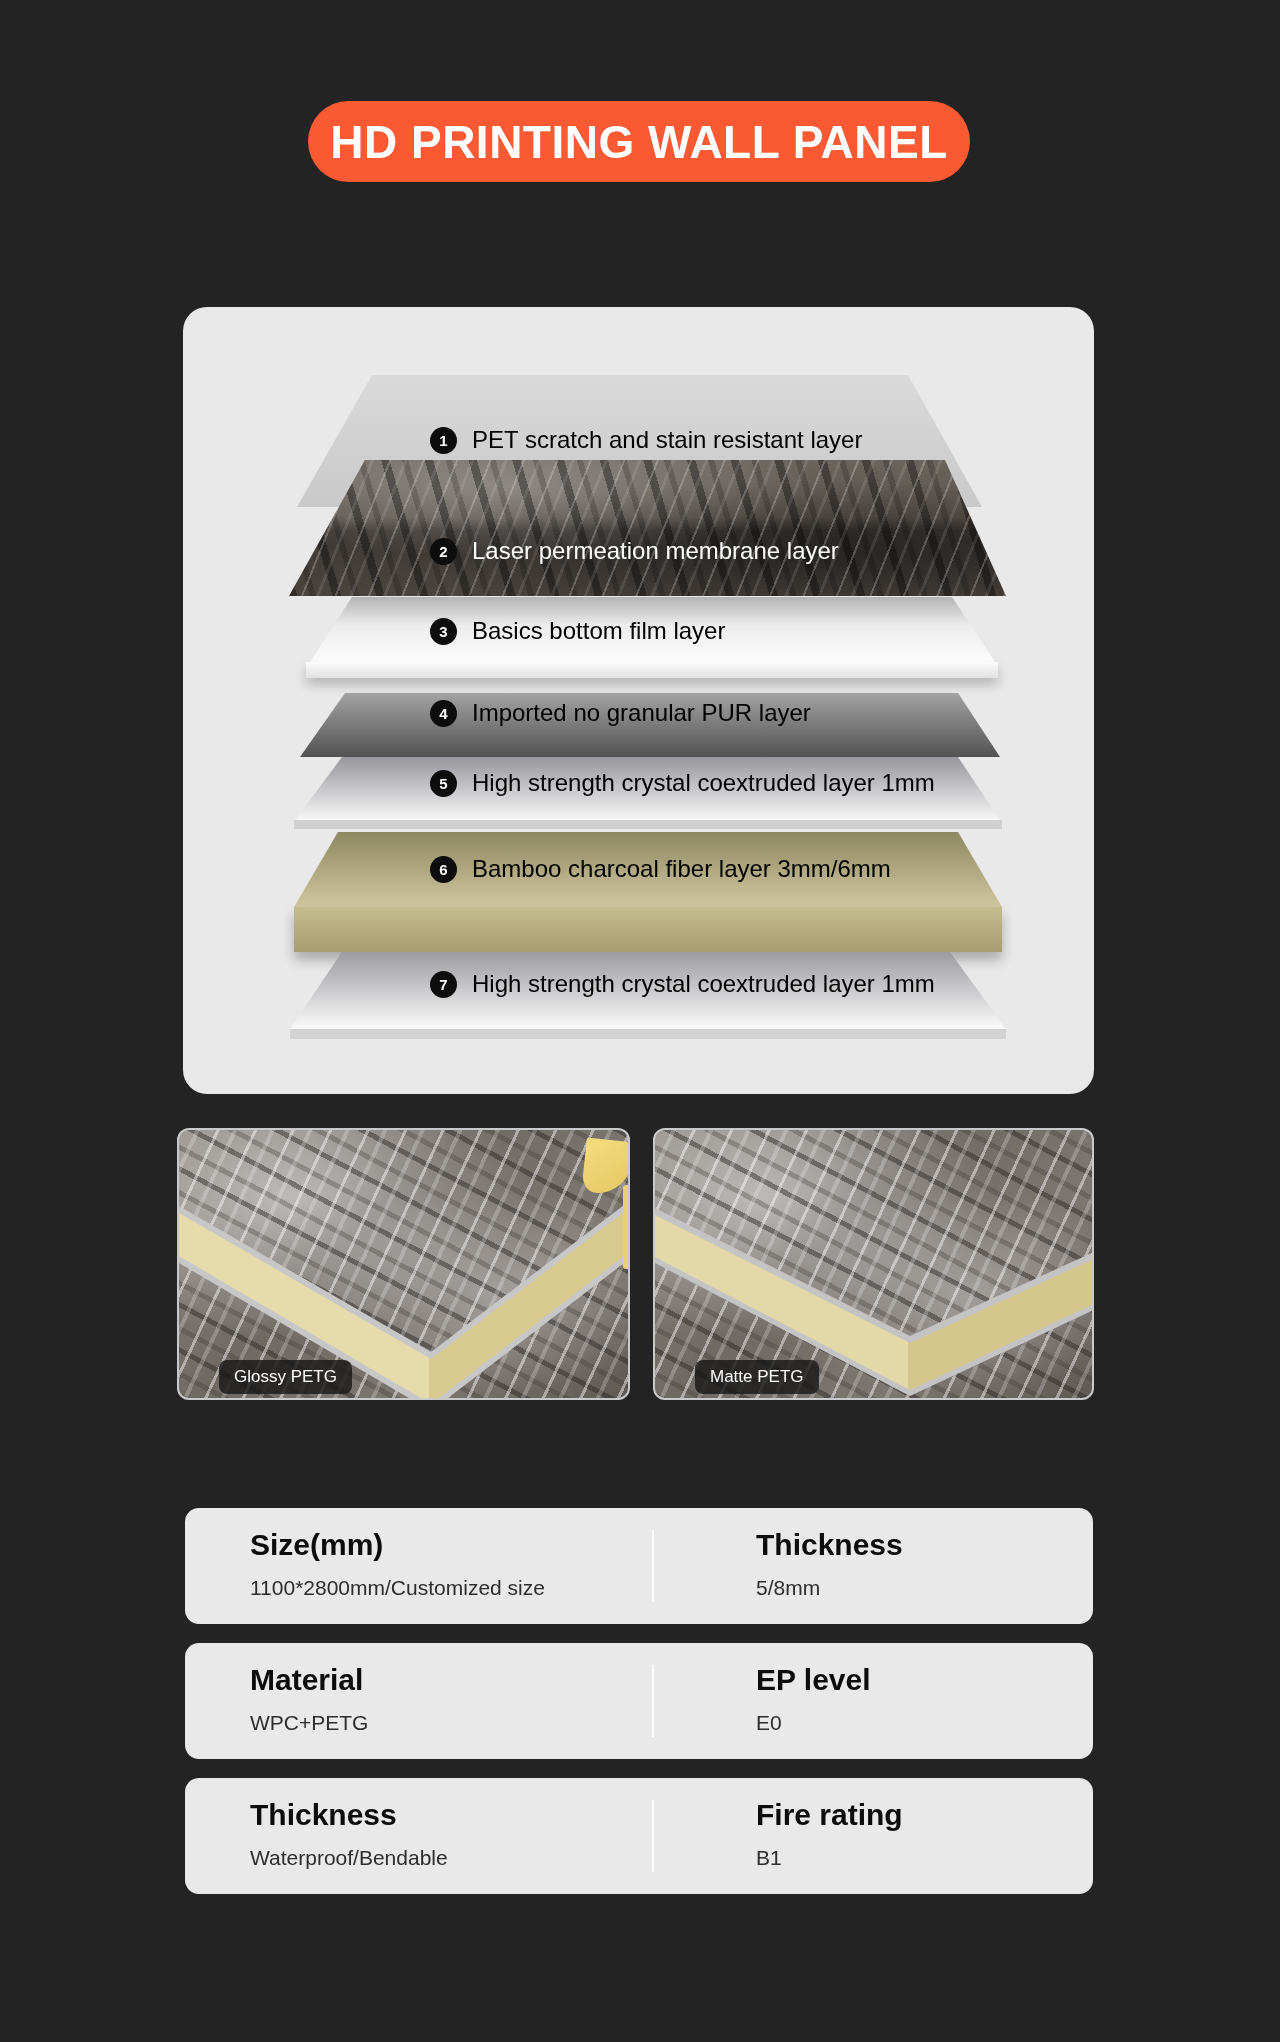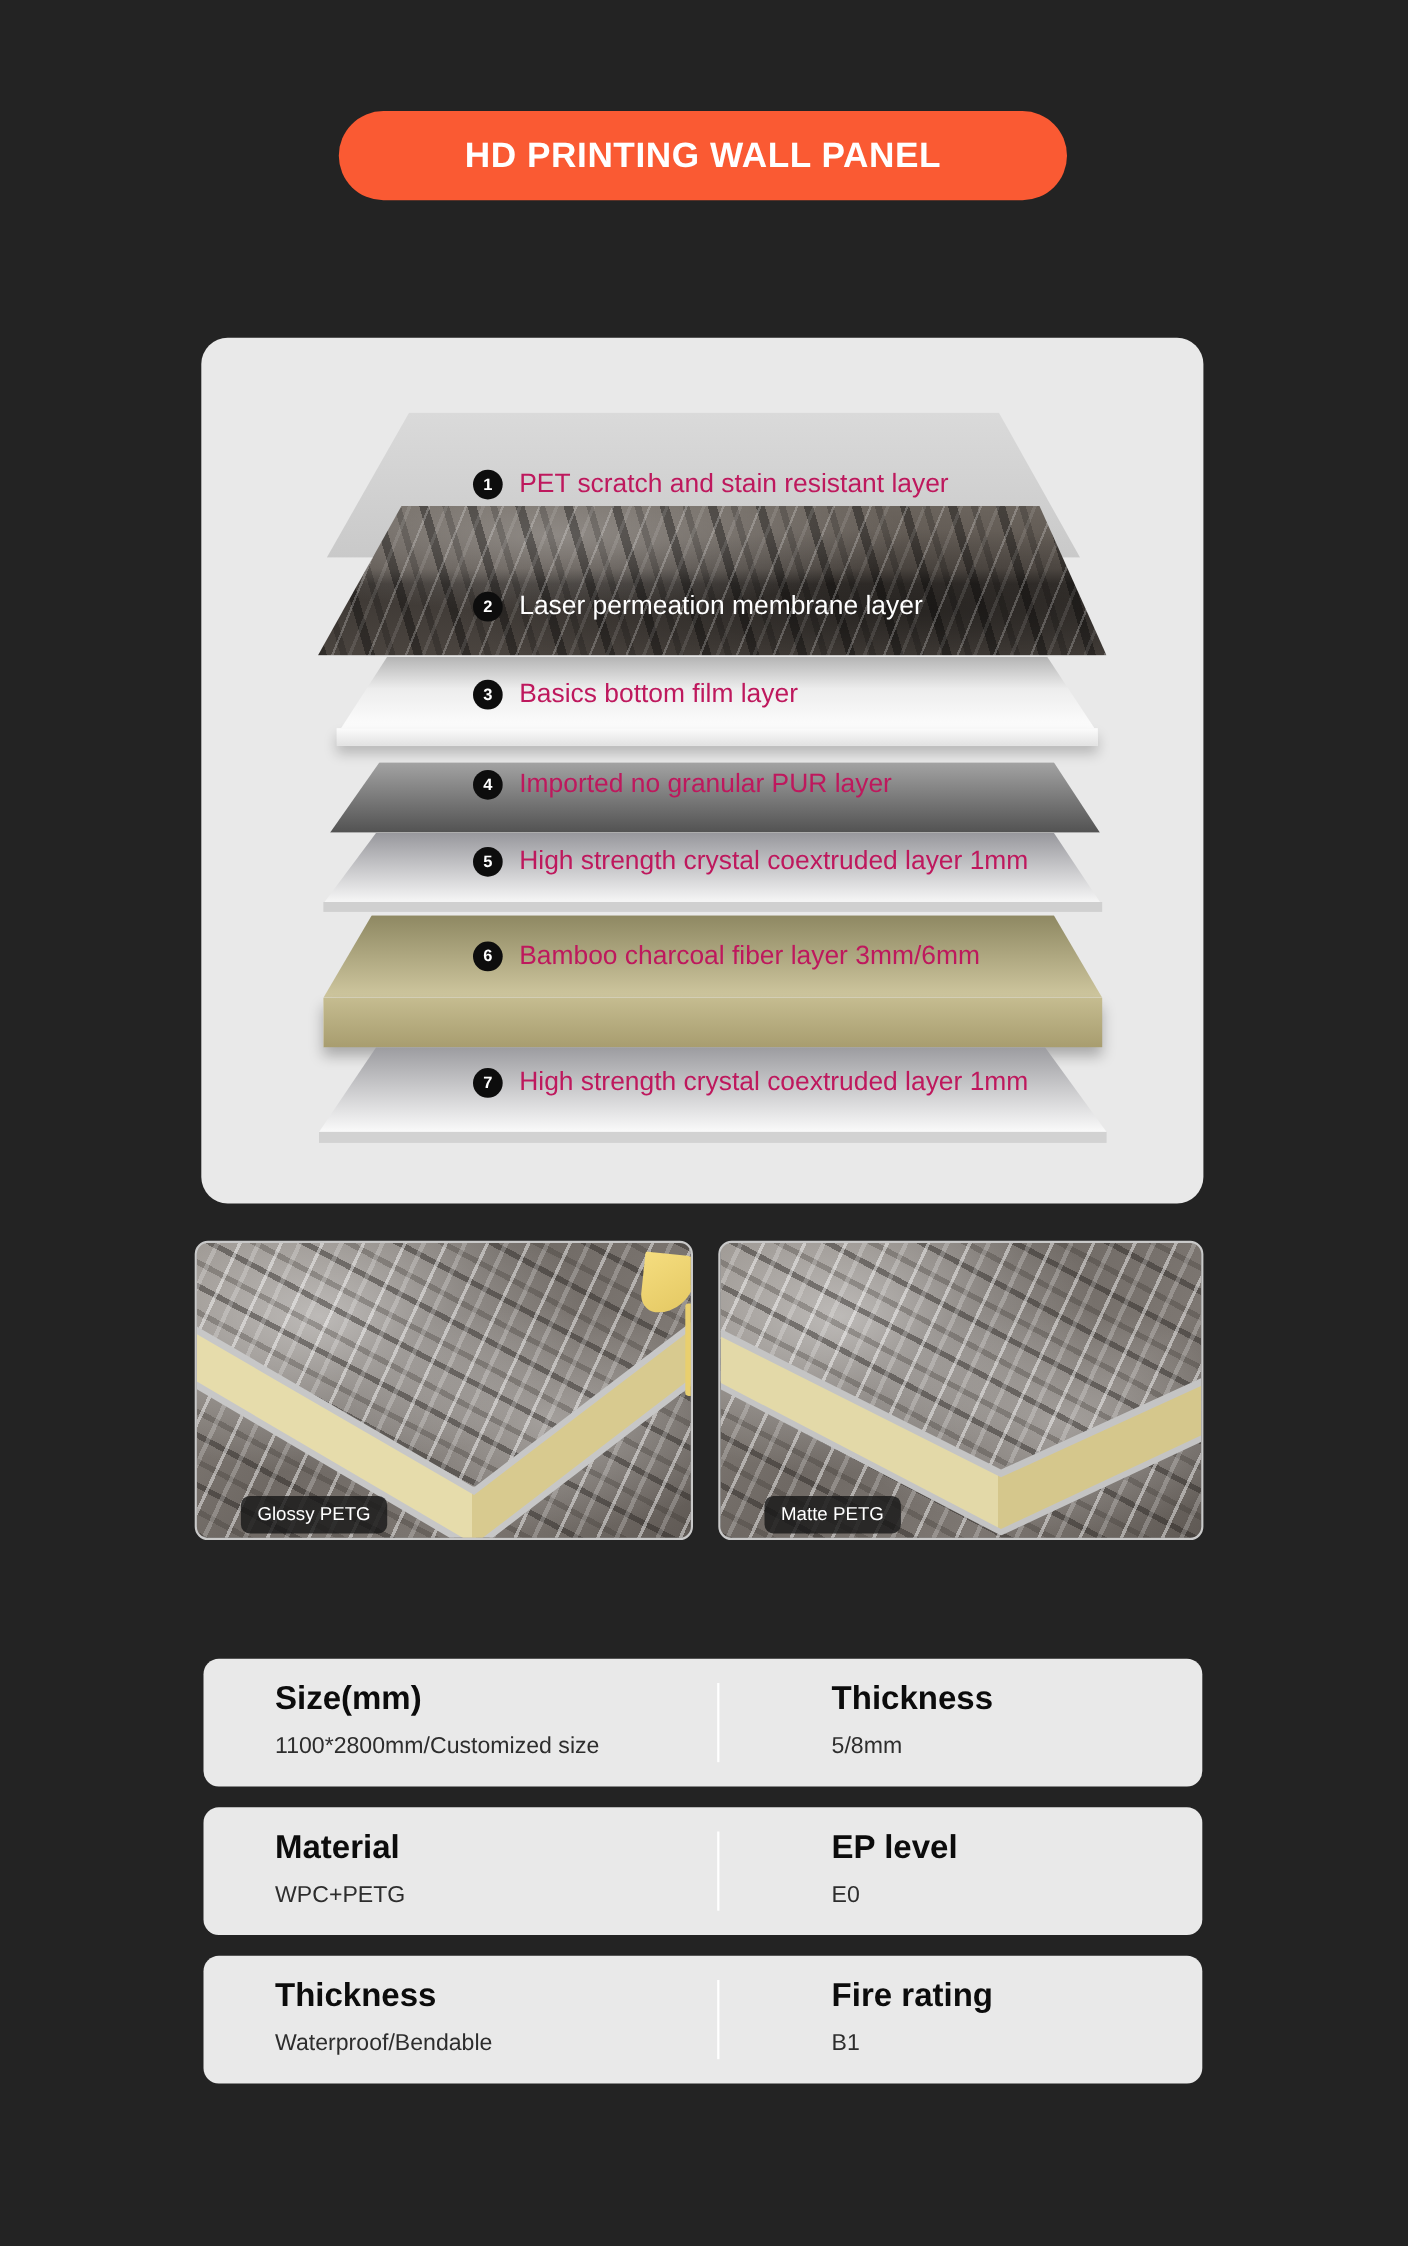--- a/index.html
+++ b/index.html
@@ -7,21 +7,21 @@
   .page{
     position:relative;width:1280px;height:2042px;margin:0 auto;
     background:#232323;overflow:hidden;
     font-family:"Liberation Sans",sans-serif;
   }
   
   .banner{
     position:absolute;left:308px;top:101px;width:662px;height:81px;
     border-radius:44px;background:#FA5A33;
     display:flex;align-items:center;justify-content:center;
-    color:#ffffff;font-size:32px;font-weight:800;letter-spacing:.5px;white-space:nowrap;
+    color:#ffffff;font-size:46px;font-weight:800;letter-spacing:.5px;white-space:nowrap;
   }
   .subtitle{
     position:absolute;left:0;top:210px;width:100%;
     text-align:center;color:#d9d9d9;font-size:21px;letter-spacing:1.4px;
   }
   
   .panel{
     position:absolute;left:183px;top:307px;width:911px;height:787px;
     border-radius:24px;background:#e9e9e9;overflow:hidden;
   }
@@ -64,21 +64,21 @@
   .l7e{left:107px;top:722px;width:716px;height:10px;background:#d2d2d2;}
   .label-row{
     position:absolute;left:247px;height:32px;
     display:flex;align-items:center;gap:15px;z-index:5;
   }
   .badge{
     width:27px;height:27px;border-radius:50%;background:#0d0d0d;flex:0 0 27px;
     display:flex;align-items:center;justify-content:center;
     color:#fff;font-size:15px;font-weight:700;
   }
-  .label-text{font-size:24px;color:#be185d;white-space:nowrap;}
+  .label-text{font-size:24px;color:#000000;white-space:nowrap;}
   .label-light .label-text{color:#ffffff;text-align:right;}
   
   .photo{
     position:absolute;top:1128px;height:272px;border-radius:12px;
     border:2px solid #c9c9c9;overflow:hidden;
     background:
       repeating-linear-gradient(115deg, rgba(255,255,255,.45) 0 3px, rgba(255,255,255,0) 3px 15px, rgba(255,255,255,.22) 15px 19px, rgba(255,255,255,0) 19px 34px),
       repeating-linear-gradient(28deg, rgba(40,36,33,.45) 0 5px, rgba(0,0,0,0) 5px 19px, rgba(60,55,50,.30) 19px 24px, rgba(0,0,0,0) 24px 40px),
       radial-gradient(ellipse at 25% 25%, rgba(255,255,255,.50), rgba(255,255,255,0) 50%),
       radial-gradient(ellipse at 70% 60%, rgba(255,255,255,.30), rgba(255,255,255,0) 45%),

